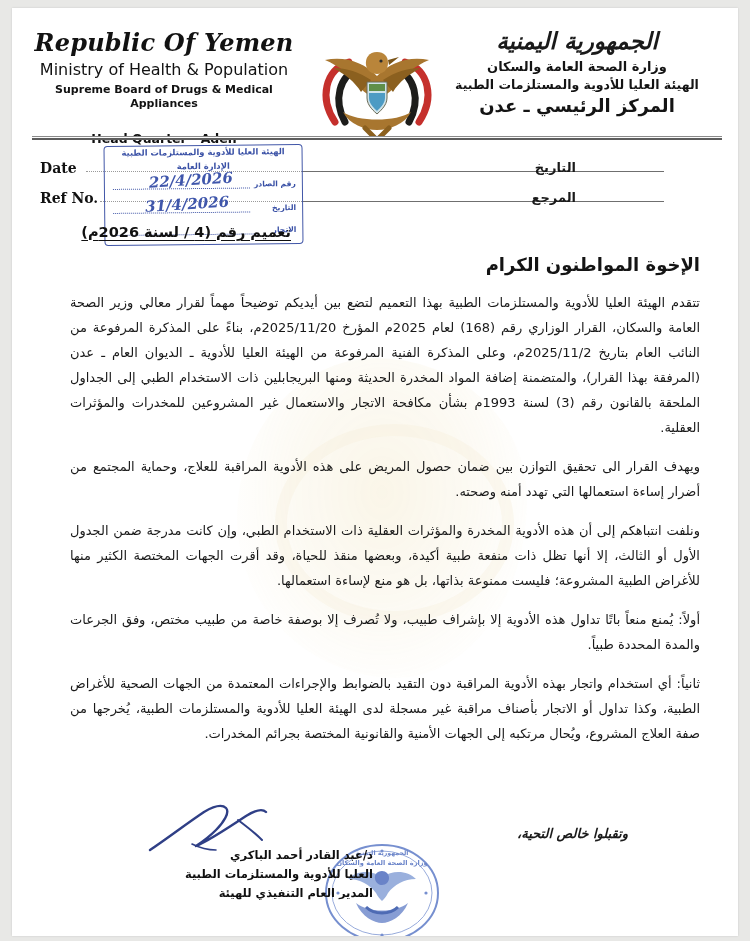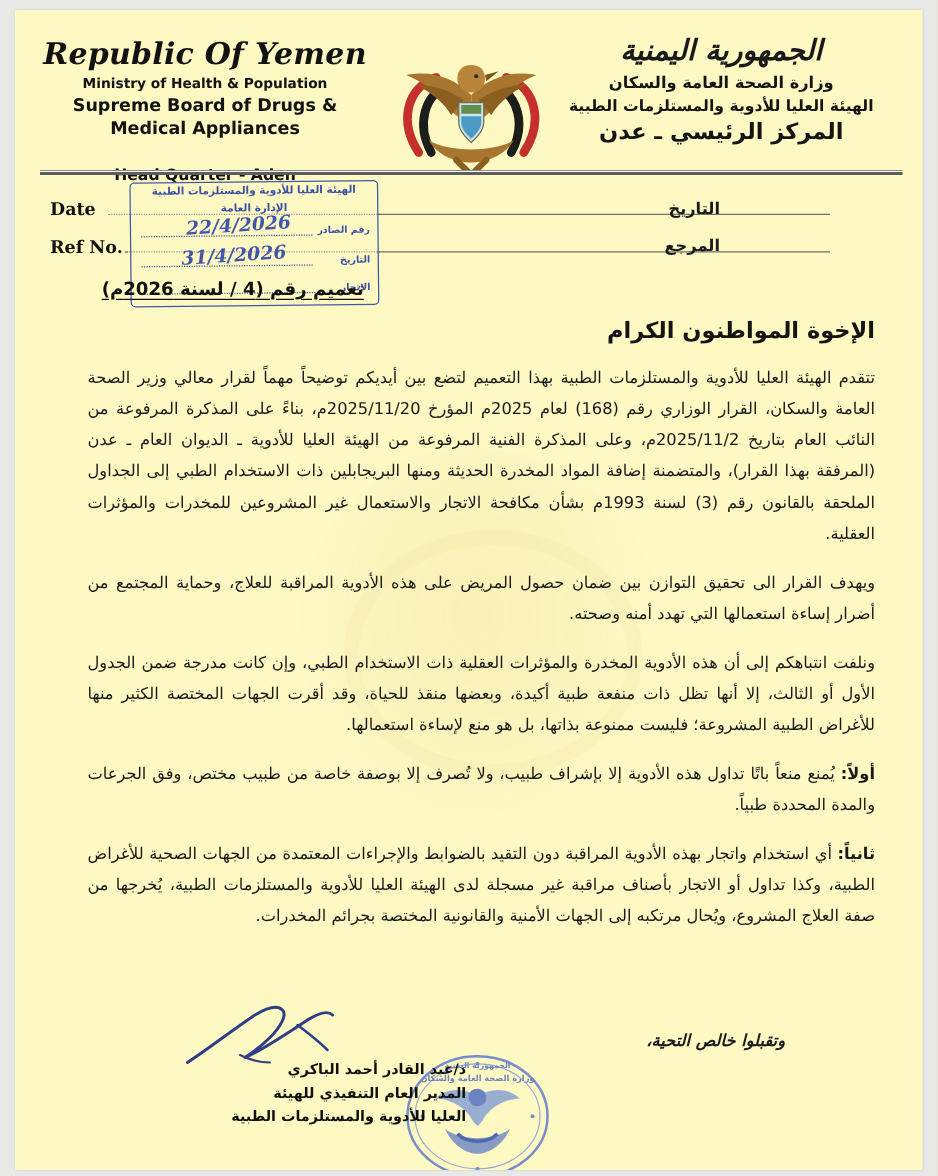--- a/index.html
+++ b/index.html
@@ -21,21 +21,21 @@
     background: #e8e8e6;
   }
 
   
   .page {
     position: absolute;
     left: 12px;
     top: 8px;
     width: 726px;
     height: 928px;
-    background: #fef9c3;
+    background: #ffffff;
     box-shadow: 0 0 2px rgba(0,0,0,.12);
     overflow: hidden;
   }
 
   
   .watermark {
     position: absolute;
     left: 205px;
     top: 330px;
     width: 330px;
@@ -75,28 +75,28 @@
   }
   .hdr-en .line1 {
     font-family: "DejaVu Serif", "Liberation Serif", serif;
     font-weight: bold;
     font-style: italic;
     font-size: 24px;
     letter-spacing: .2px;
     line-height: 1.1;
   }
   .hdr-en .line2 {
-    font-weight: bold;
-    font-size: 11px;
+    font-weight: normal;
+    font-size: 16px;
     margin-top: 4px;
     line-height: 1.25;
   }
   .hdr-en .line3 {
     font-weight: bold;
-    font-size: 14px;
+    font-size: 11px;
     margin-top: 3px;
     line-height: 1.25;
   }
   .hdr-en .line4 {
     font-weight: bold;
     font-size: 12.5px;
     margin-top: 20px;
   }
 
   .hdr-ar {
@@ -239,21 +239,21 @@
     font-size: 13px;
     line-height: 25px;
   }
   .body-ar p { margin: 0 0 14px 0; text-align: justify; text-justify: inter-word; }
   .sec-head {
     font-weight: bold;
     margin: 0 0 6px 0;
     text-align: center;
   }
   .numbered { margin: 0 0 14px 0; }
-  .numbered .num { font-weight: bold; }
+  .numbered .num { font-weight: normal; }
 
   
   .closing {
     position: absolute;
     right: 110px;
     top: 818px;
     direction: rtl;
     font-size: 13px;
     font-weight: bold;
     color: #1a1a1a;
@@ -419,18 +419,18 @@
         <path d="M60 30 C55 30 52 34 53 38 C54 42 57 44 60 44 C64 44 67 41 67 37 C67 33 64 30 60 30 Z" fill="#5d79c4"></path>
         <path d="M34 62 C46 72 74 72 86 62 C80 76 68 82 60 82 C52 82 40 76 34 62 Z" fill="#5d79c4" opacity=".8"></path>
         <path d="M44 66 C52 74 68 74 76 66" stroke="#3f5fae" stroke-width="3" fill="none"></path>
       </svg>
       <div class="seal-txt-top">الجمهورية اليمنية</div>
       <div class="seal-txt-mid">وزارة الصحة العامة والسكان</div>
     </div>
 
     <div class="sign">
       <div>د/عبد القادر أحمد الباكري</div>
+      <div>العليا للأدوية والمستلزمات الطبية</div>
       <div>المدير العام التنفيذي للهيئة</div>
-      <div>العليا للأدوية والمستلزمات الطبية</div>
     </div>
 
   </div>
 </div>
 
 </body></html>

